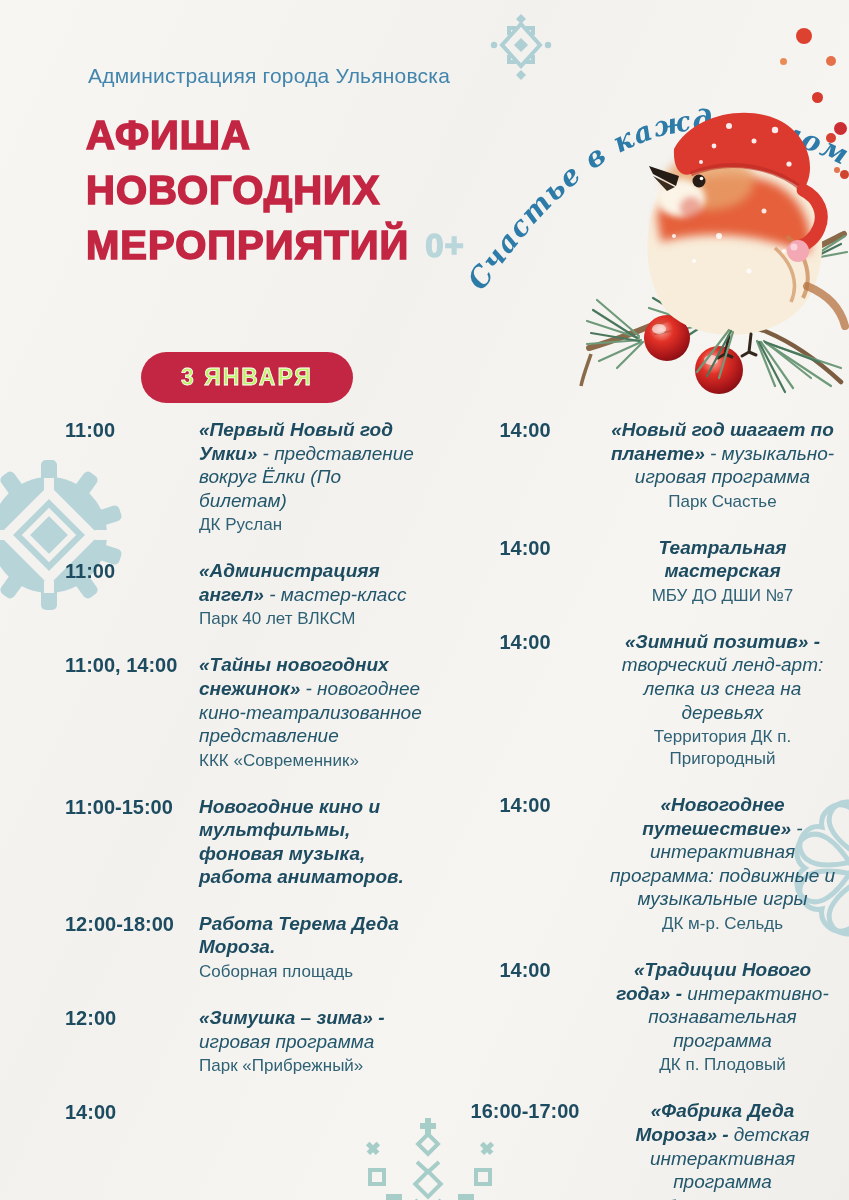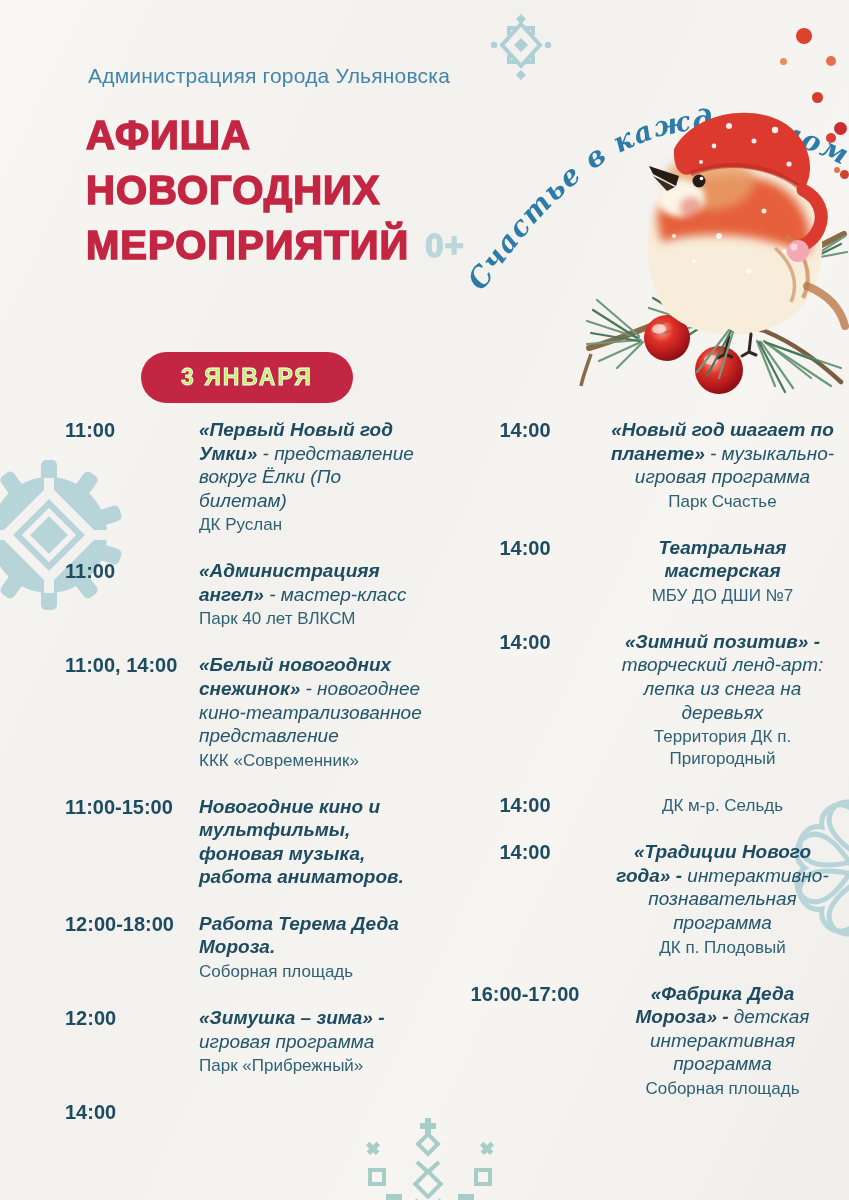--- a/index.html
+++ b/index.html
@@ -297,21 +297,21 @@
         <div class="event">
           <div class="time">11:00</div>
           <div>
             <p class="etext"><span class="etitle">«Администрацияя ангел»</span> <span>- мастер-класс</span></p>
             <div class="venue">Парк 40 лет ВЛКСМ</div>
           </div>
         </div>
         <div class="event">
           <div class="time">11:00, 14:00</div>
           <div>
-            <p class="etext"><span class="etitle">«Белый новогодних снежинок»</span> <span>- новогоднее кино-театрализованное представление</span></p>
+            <p class="etext"><span class="etitle">«Тайны новогодних снежинок»</span> <span>- новогоднее кино-театрализованное представление</span></p>
             <div class="venue">ККК «Современник»</div>
           </div>
         </div>
         <div class="event">
           <div class="time">11:00-15:00</div>
           <div>
             <p class="etext"><span class="etitle">Новогодние кино и мультфильмы, фоновая музыка, работа аниматоров.</span></p>
           </div>
         </div>
         <div class="event">
@@ -350,20 +350,21 @@
         <div class="event">
           <div class="time">14:00</div>
           <div>
             <p class="etext"><span class="etitle">«Зимний позитив» -</span> <span>творческий ленд-арт: лепка из снега на деревьях</span></p>
             <div class="venue">Территория ДК п. Пригородный</div>
           </div>
         </div>
         <div class="event">
           <div class="time">14:00</div>
           <div>
+            <p class="etext"><span class="etitle">«Новогоднее путешествие»</span> <span>- интерактивная программа: подвижные и музыкальные игры</span></p>
             <div class="venue">ДК м-р. Сельдь</div>
           </div>
         </div>
         <div class="event">
           <div class="time">14:00</div>
           <div>
             <p class="etext"><span class="etitle">«Традиции Нового года» -</span> <span>интерактивно-познавательная программа</span></p>
             <div class="venue">ДК п. Плодовый</div>
           </div>
         </div>

